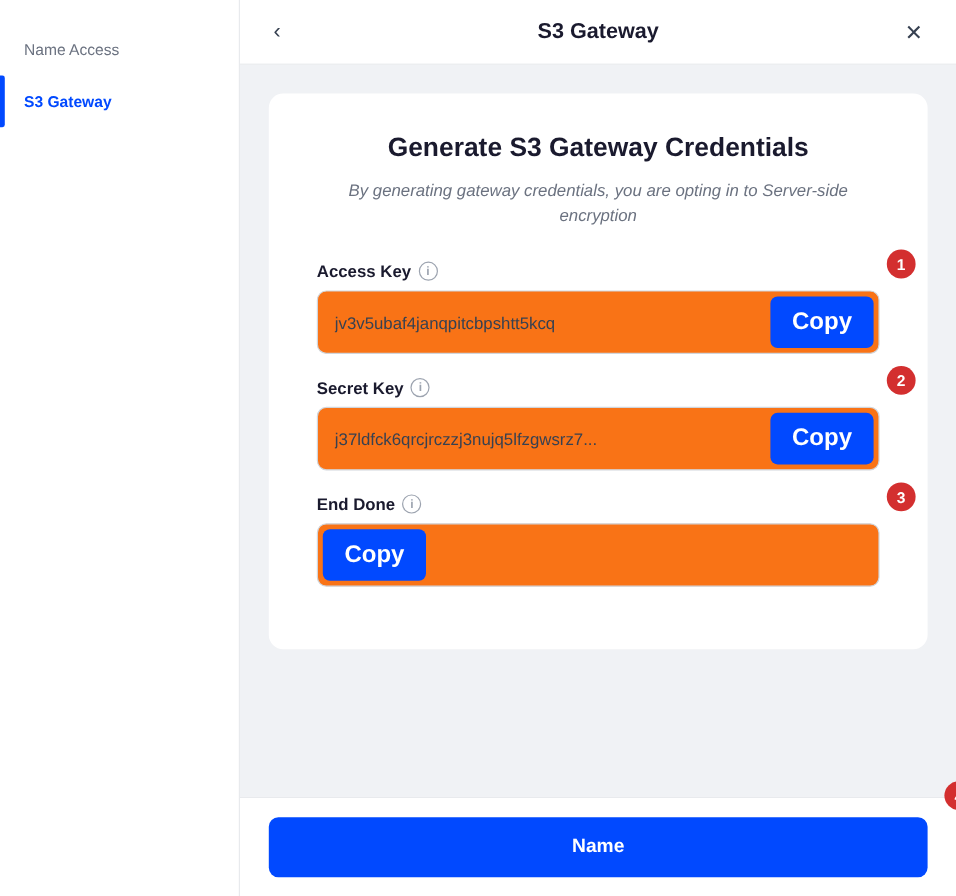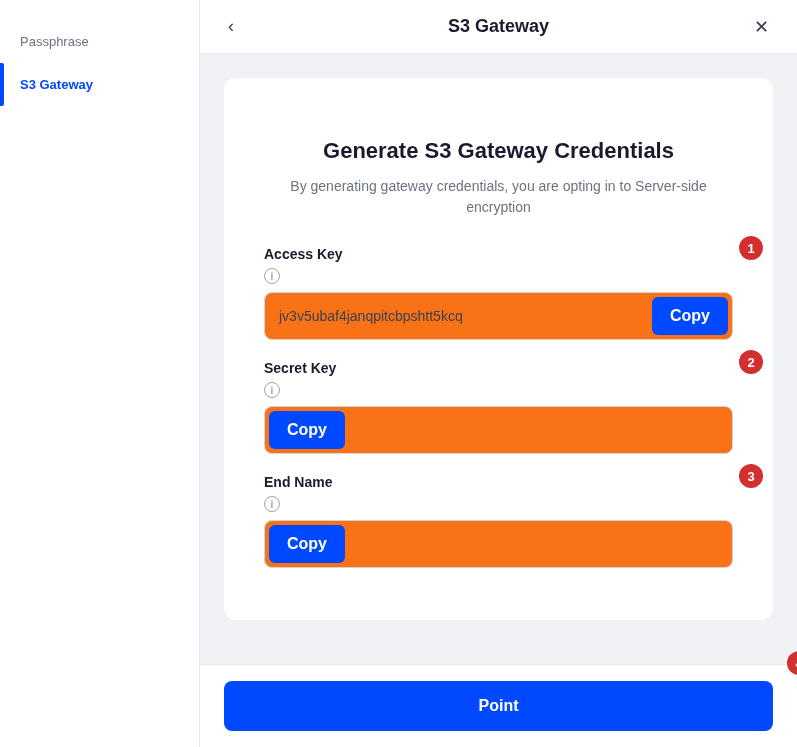--- a/index.html
+++ b/index.html
@@ -106,43 +106,43 @@
       padding: 32px 40px;
       margin-bottom: 0;
     }
 
     .card-title {
       font-size: 22px;
       font-weight: 700;
       color: #1a1a2e;
       text-align: center;
       margin-bottom: 12px;
-      margin-top: 28px;
     }
 
     .card-description {
       font-size: 14px;
       color: #6b7280;
       text-align: center;
       margin-bottom: 28px;
       line-height: 1.5;
+      font-style: italic;
     }
 
     .field-group {
       margin-bottom: 20px;
     }
 
     .field-label {
       font-size: 14px;
       font-weight: 600;
       color: #1a1a2e;
       margin-bottom: 8px;
       display: flex;
+      align-items: center;
       gap: 6px;
-      flex-direction: column;
     }
 
     .info-icon {
       width: 16px;
       height: 16px;
       border-radius: 50%;
       border: 1.5px solid #9ca3af;
       display: inline-flex;
       align-items: center;
       justify-content: center;
@@ -170,21 +170,21 @@
       font-size: 14px;
       color: #374151;
       background: transparent;
     }
 
     .copy-btn {
       background: #0149ff;
       color: #fff;
       border: none;
       padding: 10px 18px;
-      font-size: 16px;
+      font-size: 20px;
       font-weight: 600;
       cursor: pointer;
       margin: 4px;
       border-radius: 6px;
       white-space: nowrap;
     }
 
     
     .modal-footer {
       background: #fff;
@@ -227,21 +227,21 @@
       flex: 1;
       display: flex;
       flex-direction: column;
     }
   </style>
 </head>
 <body>
 
 <div class="sidebar">
   <div class="sidebar-item">
-    <span>Passphrase</span>
+    <span>Name Access</span>
   </div>
   <div class="sidebar-item active">
     <span>S3 Gateway</span>
   </div>
 </div>
 
 <div class="main">
   <div class="main-wrapper">
 
     <div class="modal-header">
@@ -267,41 +267,42 @@
 
           <div class="annotation" style="top:-10px; right:-30px;">1</div>
         </div>
 
         <div class="field-group" style="position:relative;">
           <div class="field-label">
             <span>Secret Key</span>
             <span class="info-icon">i</span>
           </div>
           <div class="field-input-row">
+            <input class="field-input" type="text" readonly="" value="j37ldfck6qrcjrczzj3nujq5lfzgwsrz7..." style="">
             <button class="copy-btn">Copy</button>
           </div>
 
           <div class="annotation" style="top:-10px; right:-30px;">2</div>
         </div>
 
         <div class="field-group" style="position:relative;">
           <div class="field-label">
-            <span>End Name</span>
+            <span>End Done</span>
             <span class="info-icon">i</span>
           </div>
           <div class="field-input-row">
             <button class="copy-btn">Copy</button>
           </div>
 
           <div class="annotation" style="top:-10px; right:-30px;">3</div>
         </div>
 
       </div>
     </div>
 
     <div class="modal-footer" style="position:relative;">
-      <button class="done-btn">Point</button>
+      <button class="done-btn">Name</button>
       
       <div class="annotation" style="top:-14px; right:-14px;">4</div>
     </div>
 
   </div>
 </div>
 
 </body></html>

